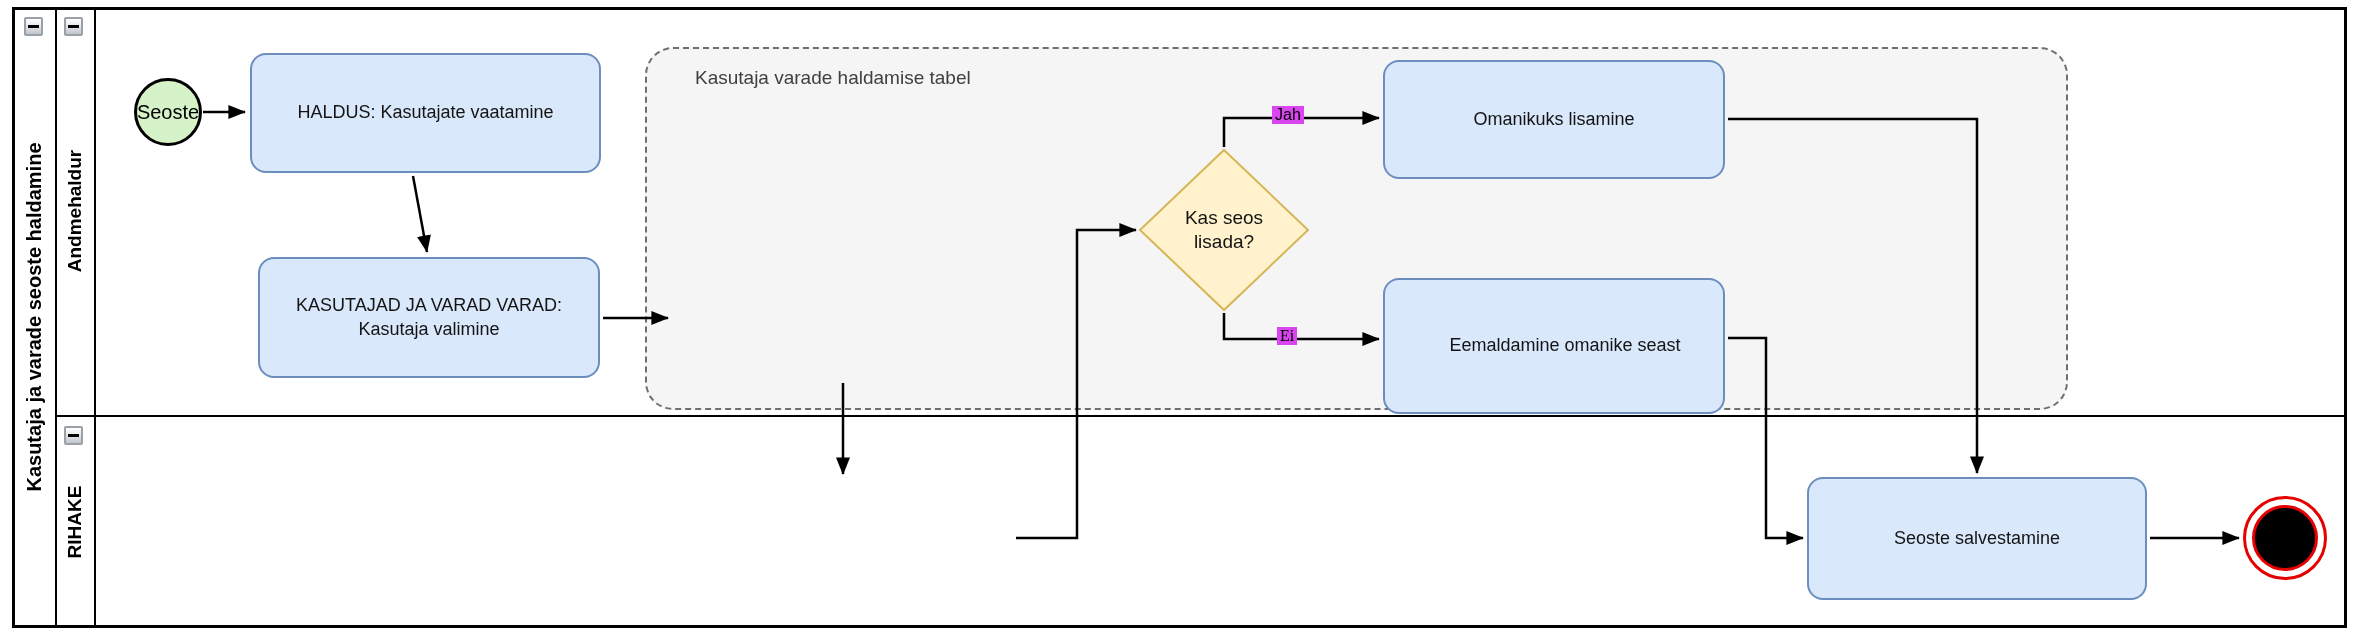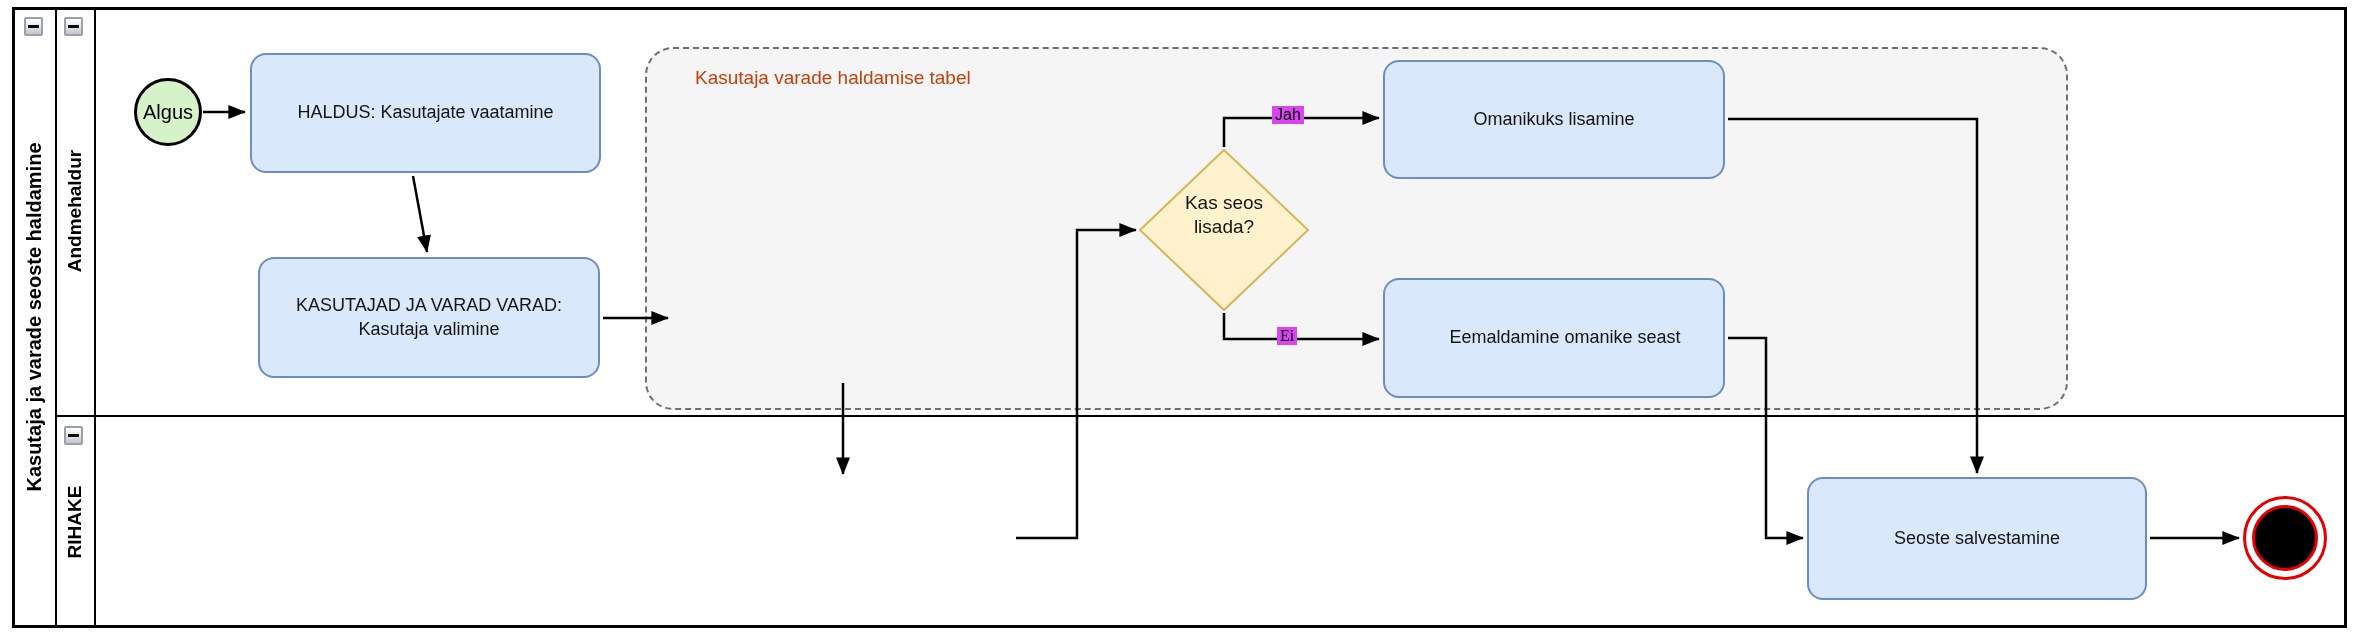--- a/index.html
+++ b/index.html
@@ -18,52 +18,52 @@
   .collapse .minus{width:11px;height:3px;background:#000;}
   .vtext{position:absolute;display:flex;align-items:center;justify-content:center;
     transform:rotate(-90deg);font-weight:bold;color:#000;white-space:nowrap;z-index:2;}
   .pool-title{left:-266px;top:297px;width:600px;height:40px;font-size:20px;}
   .lane-title-1{left:-125px;top:191px;width:400px;height:40px;font-size:19px;}
   .lane-title-2{left:-125px;top:502px;width:400px;height:40px;font-size:19px;}
 
   
   .group-box{position:absolute;left:645px;top:47px;width:1423px;height:363px;box-sizing:border-box;
     border:2.5px dashed var(--group_stroke);border-radius:28px;background:var(--group_fill);z-index:2;}
-  .group-label{position:absolute;left:48px;top:18px;font-size:19px;color:#c2410c;}
+  .group-label{position:absolute;left:48px;top:18px;font-size:19px;color:#404040;}
 
   
   #edges{position:absolute;left:0;top:0;z-index:3;}
   #edges path{fill:none;stroke:var(--line);stroke-width:2.5;}
 
   
   .task{position:absolute;box-sizing:border-box;background:var(--task_fill);
     border:2px solid var(--task_stroke);border-radius:16px;
     display:flex;align-items:center;justify-content:center;text-align:center;
     font-size:18px;line-height:1.3;color:#141414;padding:6px 18px;z-index:4;cursor:pointer;}
   .start-event{position:absolute;left:134px;top:78px;width:68px;height:68px;box-sizing:border-box;
     background:var(--start_fill);border:3px solid var(--start_stroke);border-radius:50%;
     display:flex;align-items:center;justify-content:center;font-size:20px;color:#000;z-index:4;cursor:pointer;}
   .gateway-label{position:absolute;left:1147px;top:191px;width:154px;height:78px;
-    display:flex;align-items:flex-start;justify-content:center;text-align:center;
+    display:flex;align-items:center;justify-content:center;text-align:center;
     font-size:19px;line-height:1.25;color:#141414;z-index:4;}
   .gateway-label span{width:104px;}
   .end-event{position:absolute;left:2243px;top:496px;width:84px;height:84px;box-sizing:border-box;
     border:3px solid var(--end_ring);border-radius:50%;
     display:flex;align-items:center;justify-content:center;z-index:4;cursor:pointer;}
   .end-event .end-core{width:66px;height:66px;box-sizing:border-box;background:var(--end_fill);
     border:3px solid var(--end_ring);border-radius:50%;}
   .edge-label{position:absolute;background:#d946ef;padding:0 3px;font-size:16px;color:#000;z-index:5;}
 
   
   #t-haldus{left:250px;top:53px;width:351px;height:120px;}
   #t-kasutajad{left:258px;top:257px;width:342px;height:121px;}
   #t-varade{left:672px;top:259px;width:341px;height:121px;}
   #t-nuppude{left:672px;top:478px;width:341px;height:122px;}
   #t-omanikuks{left:1383px;top:60px;width:342px;height:119px;}
-  #t-eemaldamine{left:1383px;top:278px;width:342px;height:120px;padding-left:40px;}
+  #t-eemaldamine{left:1383px;top:278px;width:342px;height:136px;padding-left:40px;}
   #t-seoste{left:1807px;top:477px;width:340px;height:123px;text-align:center;}
 </style>
 </head>
 <body>
 
 <div id="stage">
 
   <div class="pool-frame"></div>
   <div class="vline" style="left:55px;"></div>
   <div class="vline" style="left:94px;"></div>
@@ -100,21 +100,21 @@
     <path d="M1016,538 H1077 V230 H1136" marker-end="url(#arrow)"></path>
     <path d="M1224,147 V118 H1379" marker-end="url(#arrow)"></path>
     <path d="M1224,313 V339 H1379" marker-end="url(#arrow)"></path>
     <path d="M1728,119 H1977 V473" marker-end="url(#arrow)"></path>
     <path d="M1728,338 H1766 V538 H1803" marker-end="url(#arrow)"></path>
     <path d="M2150,538 H2239" marker-end="url(#arrow)"></path>
     <polygon points="1224,150 1308,230 1224,310 1140,230" style="fill:var(--gateway_fill);stroke:var(--gateway_stroke);stroke-width:2;"></polygon>
   </svg>
 
   <div class="start-event">
-    <span>Algus</span>
+    <span>Seoste</span>
   </div>
 
   <div class="task" id="t-haldus">
     <span>HALDUS: Kasutajate vaatamine</span>
   </div>
   <div class="task" id="t-kasutajad">
     <span>KASUTAJAD JA VARAD VARAD: Kasutaja valimine</span>
   </div>
   <div class="task" id="t-omanikuks">
     <span>Omanikuks lisamine</span>

